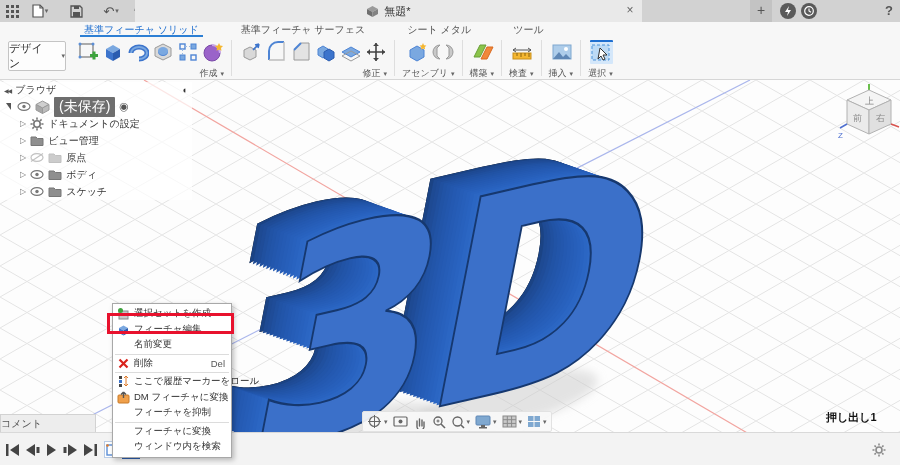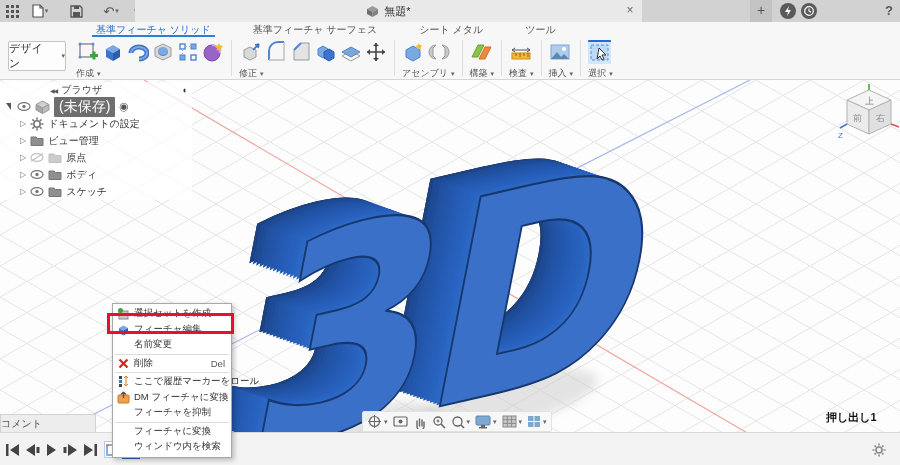--- a/index.html
+++ b/index.html
@@ -15,39 +15,39 @@
   .doc-tab .close { position:absolute; right:4px; top:3px; width:16px; height:16px; text-align:center; line-height:15px; color:#666; font-size:12px; }
   .doc-title { font-size:11px; color:#333; }
   .newtab { position:absolute; left:750px; top:0; width:22px; height:22px; background:#c3c3c3; color:#555; font-size:14px; text-align:center; line-height:21px; }
   .circ { position:absolute; top:3px; width:16px; height:16px; border-radius:50%; background:#5a5a5a; display:flex; align-items:center; justify-content:center; }
   .help-btn { position:absolute; left:880px; top:2px; width:18px; height:18px; color:#555; font-weight:bold; font-size:13px; text-align:center; line-height:18px; }
 
   
   .ribbon { position:absolute; left:0; top:22px; width:900px; height:58px; background:#f7f7f7; border-bottom:1px solid #d6d6d6; }
   .rtabs { position:absolute; left:80px; top:0; height:15px; display:flex; gap:34px; }
   .rtab { font-size:10px; color:#555; padding:1px 4px 2px; white-space:nowrap; }
-  .rtab.active { color:#1f6fd0; border-bottom:2px solid #2d7fd4;margin-left:12px; }
+  .rtab.active { color:#1f6fd0; border-bottom:2px solid #2d7fd4; }
   .rtoolbar { position:absolute; left:0; top:16px; height:42px; width:900px; display:flex; align-items:flex-start; }
   .design-btn { margin:3px 6px 0 8px; width:58px; height:30px; border:1px solid #c4c4c4; background:#fdfdfd; border-radius:2px; display:flex; align-items:center; justify-content:center; gap:10px; font-size:11px; color:#333; }
-  .rgroup { display:flex; flex-direction:column; align-items:flex-start; padding:0 4px; }
+  .rgroup { display:flex; flex-direction:column; align-items:flex-end; padding:0 4px; }
   .rg-icons { display:flex; align-items:center; gap:2px; height:28px; }
   .rg-label { font-size:9px; color:#555; margin-top:1px; display:flex; align-items:center; gap:2px; }
   .ric { width:23px; height:24px; display:flex; align-items:center; justify-content:center; }
   .ric.sel { background:#d4e7fa; border-top:2px solid #1f6fd0; border-radius:1px; }
   .vsep { width:1px; height:36px; background:#dedede; margin:2px 3px 0; }
 
   
   .canvas { position:absolute; left:0; top:80px; width:900px; height:352px; background:#fdfdfd; overflow:hidden; }
 
   
   .viewcube { position:absolute; left:838px; top:84px; }
 
   
   .browser { position:absolute; left:0; top:82px; width:192px; background:rgba(255,255,255,0.72); }
-  .b-head { height:16px; display:flex; align-items:center; padding:0 4px; color:#444; font-size:10px; gap:4px;margin-left:46px; }
+  .b-head { height:16px; display:flex; align-items:center; padding:0 4px; color:#444; font-size:10px; gap:4px; }
   .b-head .collapse { font-size:6px; color:#555; letter-spacing:-1px; }
   .b-head .spacer { flex:1; }
   .b-row { height:17px; display:flex; align-items:center; gap:4px; padding-left:20px; font-size:10px; color:#333; }
   .b-row.root { padding-left:6px; }
   .tri-exp { width:0; height:0; border-left:5px solid transparent; border-top:7px solid #555; margin-right:2px; }
   .tri-col { color:#777; font-size:8px; }
   .chip { background:#6e6e6e; color:#fff; padding:1px 5px; border-radius:1px; font-size:14px; }
   .target { color:#555; font-size:11px; }
   .dim { opacity:.45; }
 

